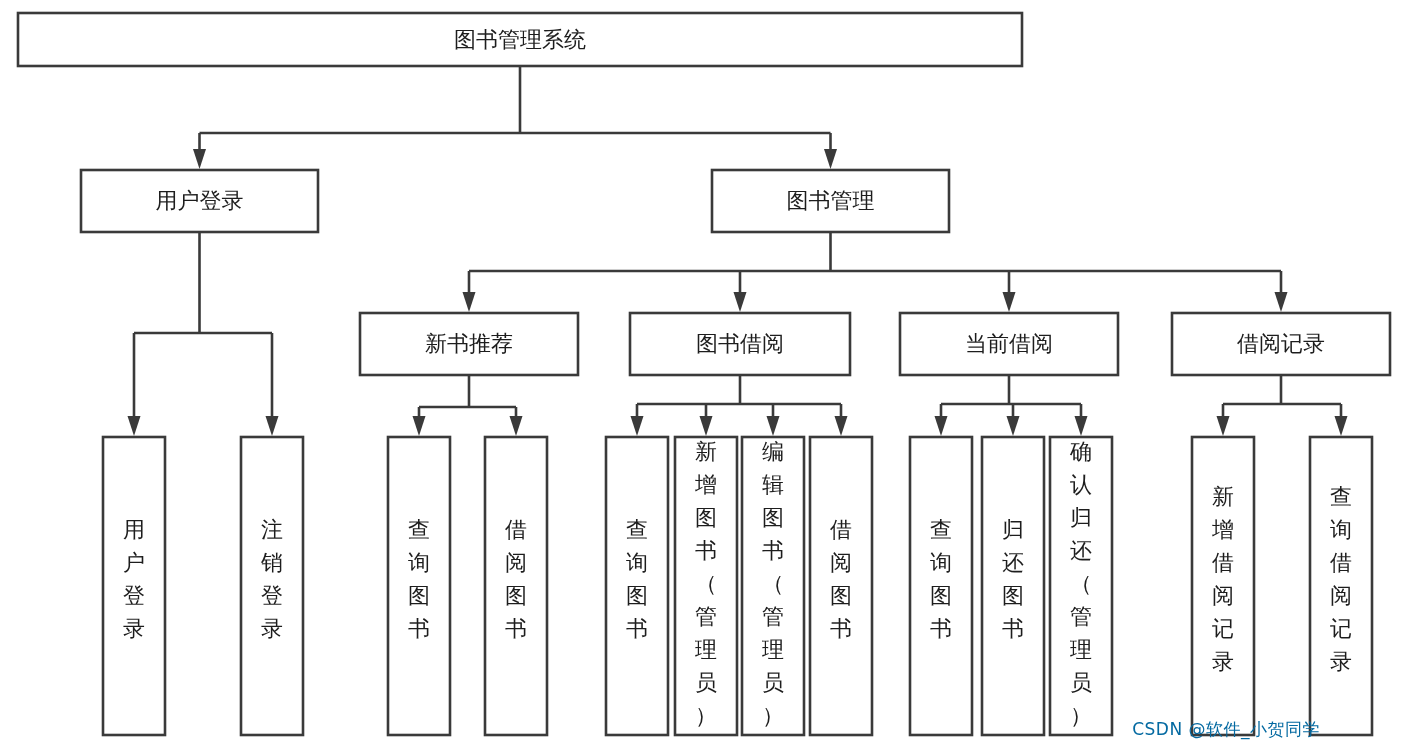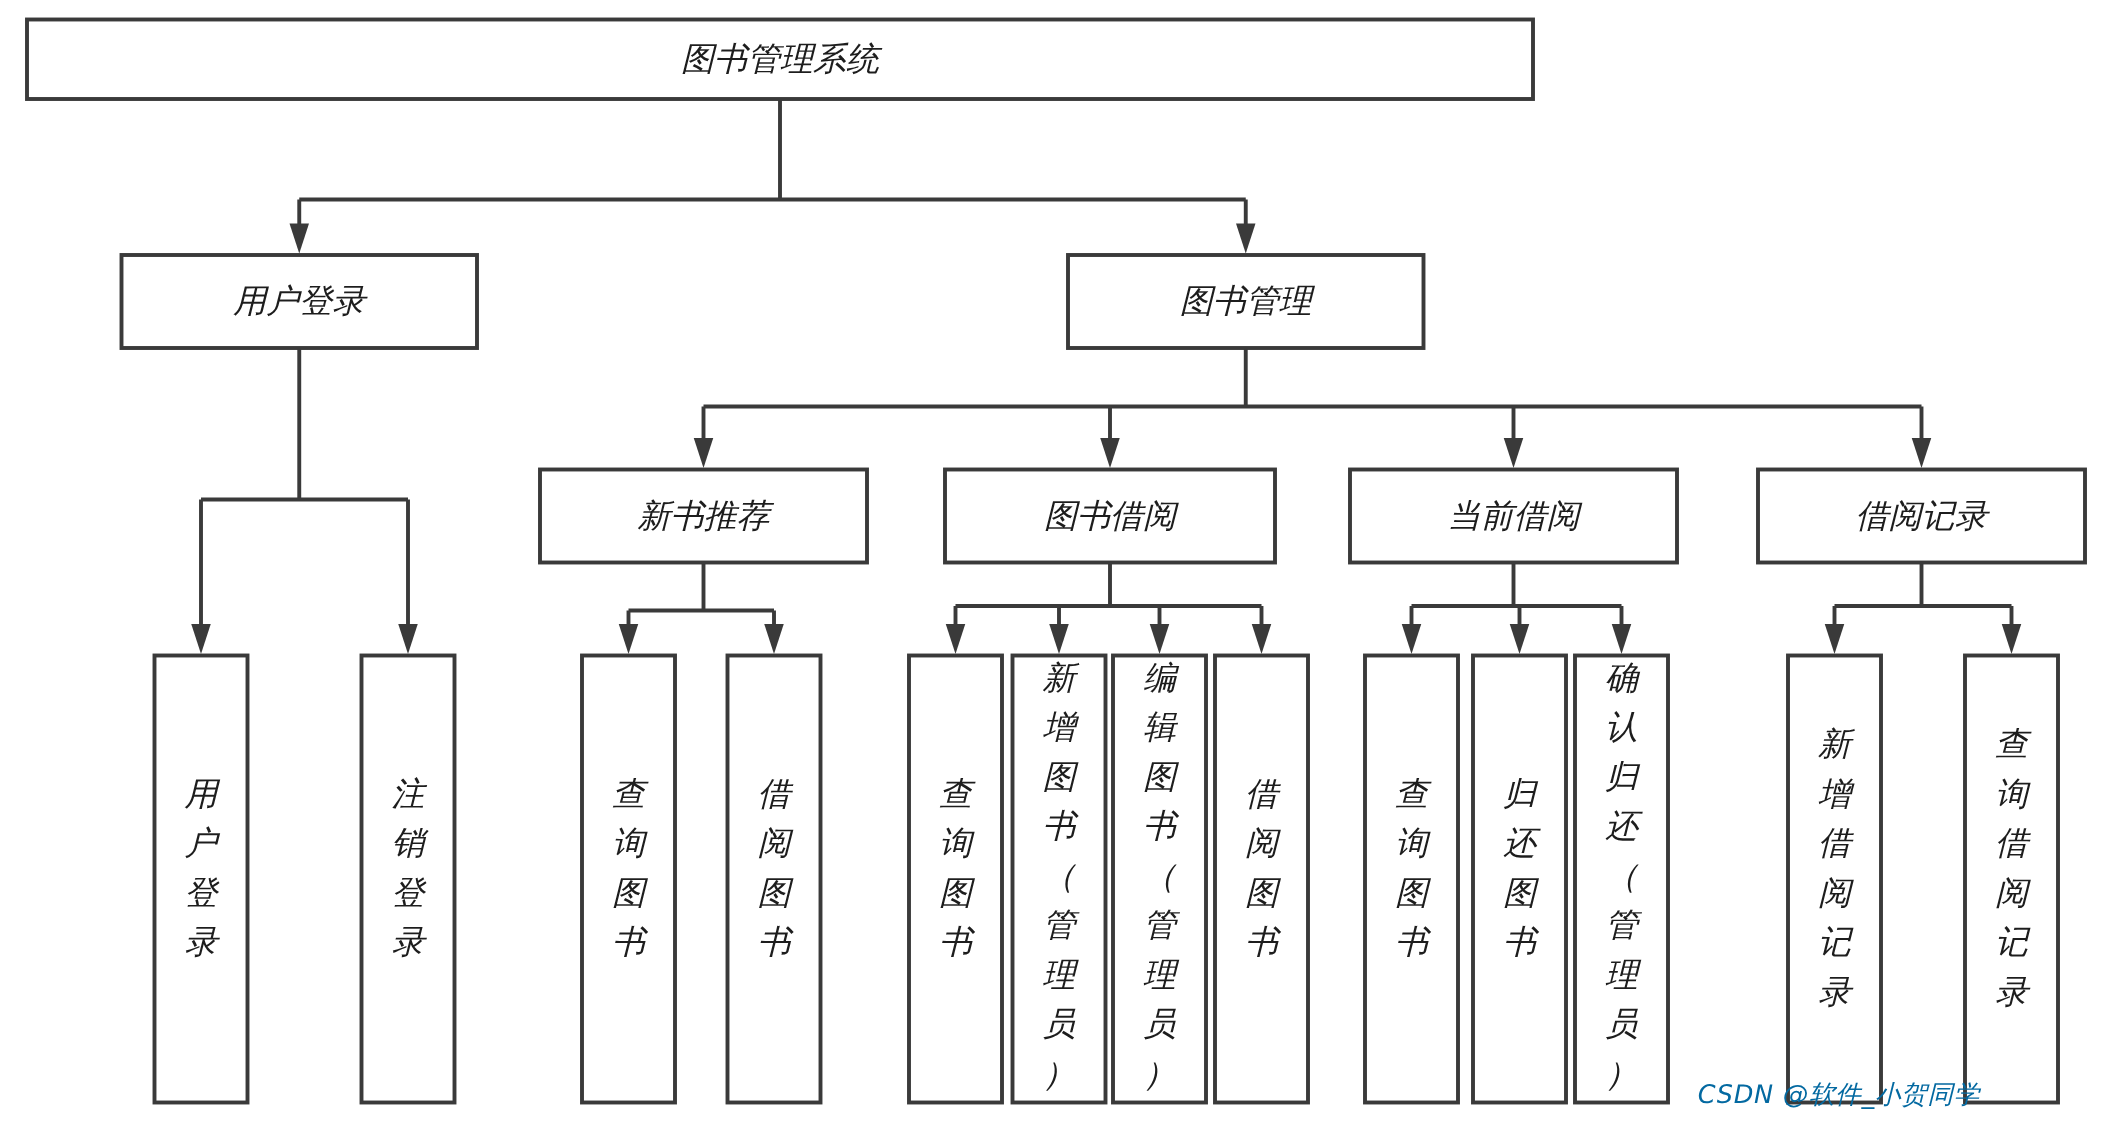--- a/index.html
+++ b/index.html
@@ -12,21 +12,20 @@
     width: 1405px;
     height: 747px;
     font-family: "DejaVu Sans", "Liberation Sans", sans-serif;
     overflow: hidden;
     position: relative;
   }
   #diagram-root {
     position: relative;
     width: 1334px;
     height: 747px;
-    font-style: italic;
   }
   svg.flow {
     position: absolute;
     top: 0;
     left: 0;
     width: 1405px;
     height: 747px;
     display: block;
   }
   .node-rect {

